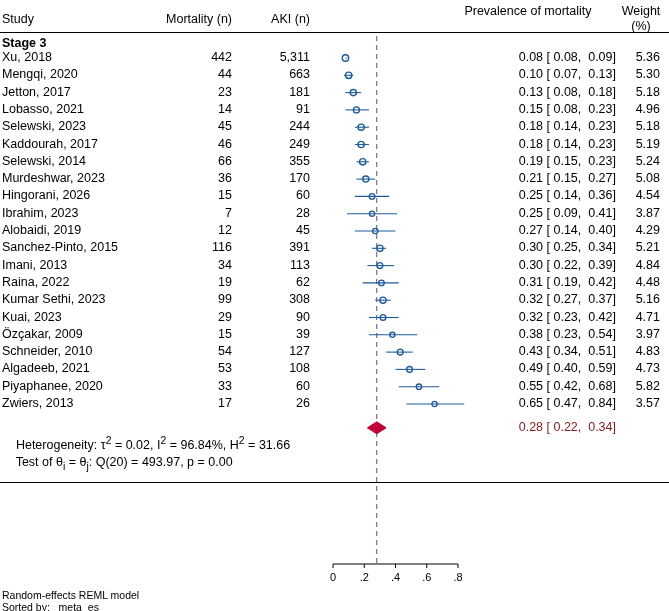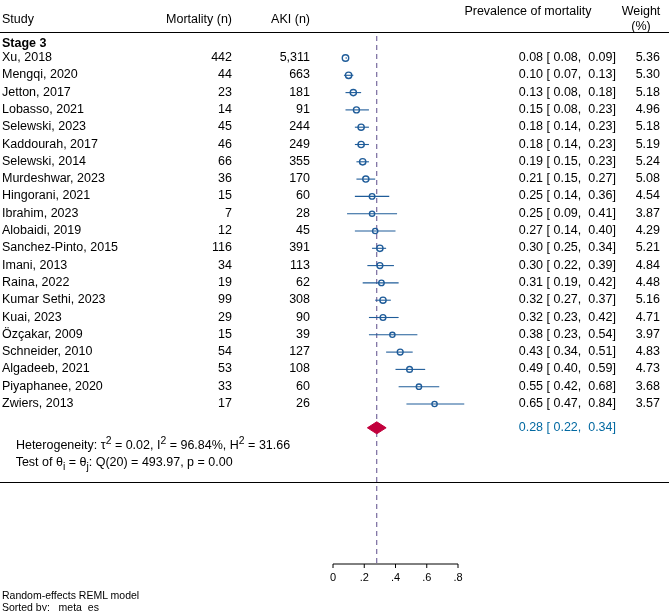--- a/index.html
+++ b/index.html
@@ -29,21 +29,21 @@
   }
   .hdr {
     font-size: 12.5px;
   }
   .bold {
     font-weight: bold;
   }
   .right { text-align: right; }
   .center { text-align: center; }
   .pooled-est {
-    color: #0369a1;
+    color: #7f1d1d;
   }
   .axisnum {
     font-size: 11px;
   }
   .footnote {
     font-size: 10.5px;
   }
   .hline {
     position: absolute;
     background: #000000;
@@ -107,21 +107,21 @@
       <div class="txt" style="left: 2px; top: 153.8px;">Selewski, 2014</div>
       <div class="txt right" style="left: 140px; top: 153.8px; width: 92px;">66</div>
       <div class="txt right" style="left: 238px; top: 153.8px; width: 72px;">355</div>
       <div class="txt right" style="left: 440px; top: 153.8px; width: 176px;">0.19 [ 0.15,  0.23]</div>
       <div class="txt right" style="left: 616px; top: 153.8px; width: 44px;">5.24</div>
       <div class="txt" style="left: 2px; top: 171.1px;">Murdeshwar, 2023</div>
       <div class="txt right" style="left: 140px; top: 171.1px; width: 92px;">36</div>
       <div class="txt right" style="left: 238px; top: 171.1px; width: 72px;">170</div>
       <div class="txt right" style="left: 440px; top: 171.1px; width: 176px;">0.21 [ 0.15,  0.27]</div>
       <div class="txt right" style="left: 616px; top: 171.1px; width: 44px;">5.08</div>
-      <div class="txt" style="left: 2px; top: 188.4px;">Hingorani, 2021</div>
+      <div class="txt" style="left: 2px; top: 188.4px;">Hingorani, 2026</div>
       <div class="txt right" style="left: 140px; top: 188.4px; width: 92px;">15</div>
       <div class="txt right" style="left: 238px; top: 188.4px; width: 72px;">60</div>
       <div class="txt right" style="left: 440px; top: 188.4px; width: 176px;">0.25 [ 0.14,  0.36]</div>
       <div class="txt right" style="left: 616px; top: 188.4px; width: 44px;">4.54</div>
       <div class="txt" style="left: 2px; top: 205.7px;">Ibrahim, 2023</div>
       <div class="txt right" style="left: 140px; top: 205.7px; width: 92px;">7</div>
       <div class="txt right" style="left: 238px; top: 205.7px; width: 72px;">28</div>
       <div class="txt right" style="left: 440px; top: 205.7px; width: 176px;">0.25 [ 0.09,  0.41]</div>
       <div class="txt right" style="left: 616px; top: 205.7px; width: 44px;">3.87</div>
       <div class="txt" style="left: 2px; top: 223px;">Alobaidi, 2019</div>
@@ -166,21 +166,21 @@
       <div class="txt right" style="left: 616px; top: 344.1px; width: 44px;">4.83</div>
       <div class="txt" style="left: 2px; top: 361.4px;">Algadeeb, 2021</div>
       <div class="txt right" style="left: 140px; top: 361.4px; width: 92px;">53</div>
       <div class="txt right" style="left: 238px; top: 361.4px; width: 72px;">108</div>
       <div class="txt right" style="left: 440px; top: 361.4px; width: 176px;">0.49 [ 0.40,  0.59]</div>
       <div class="txt right" style="left: 616px; top: 361.4px; width: 44px;">4.73</div>
       <div class="txt" style="left: 2px; top: 378.7px;">Piyaphanee, 2020</div>
       <div class="txt right" style="left: 140px; top: 378.7px; width: 92px;">33</div>
       <div class="txt right" style="left: 238px; top: 378.7px; width: 72px;">60</div>
       <div class="txt right" style="left: 440px; top: 378.7px; width: 176px;">0.55 [ 0.42,  0.68]</div>
-      <div class="txt right" style="left: 616px; top: 378.7px; width: 44px;">3.68</div>
+      <div class="txt right" style="left: 616px; top: 378.7px; width: 44px;">5.82</div>
       <div class="txt" style="left: 2px; top: 396px;">Zwiers, 2013</div>
       <div class="txt right" style="left: 140px; top: 396px; width: 92px;">17</div>
       <div class="txt right" style="left: 238px; top: 396px; width: 72px;">26</div>
       <div class="txt right" style="left: 440px; top: 396px; width: 176px;">0.65 [ 0.47,  0.84]</div>
       <div class="txt right" style="left: 616px; top: 396px; width: 44px;">3.57</div>
     </div>
 
   <div class="txt" style="left:2px; top:420px;">
     <span>Heterogeneity: τ<sup>2</sup> = 0.02, I<sup>2</sup> = 96.84%, H<sup>2</sup> = 31.66</span>
   </div>

